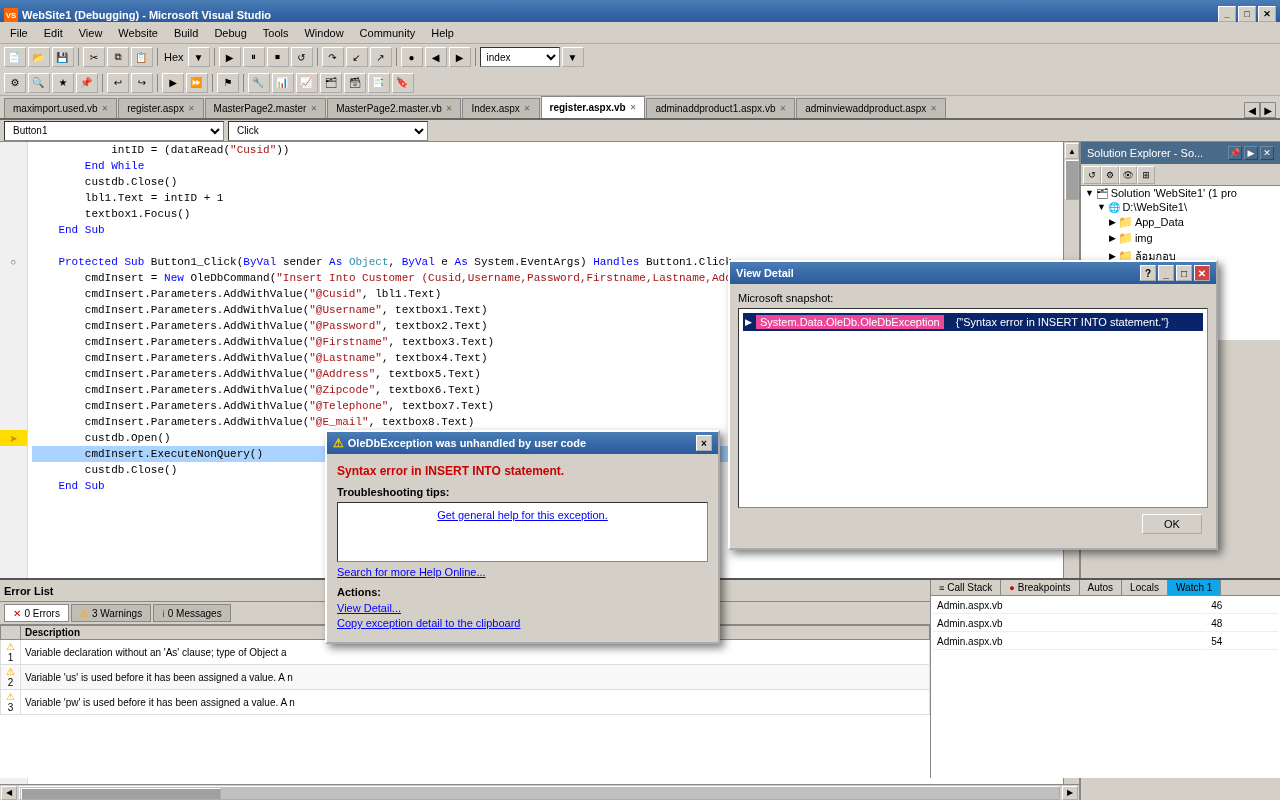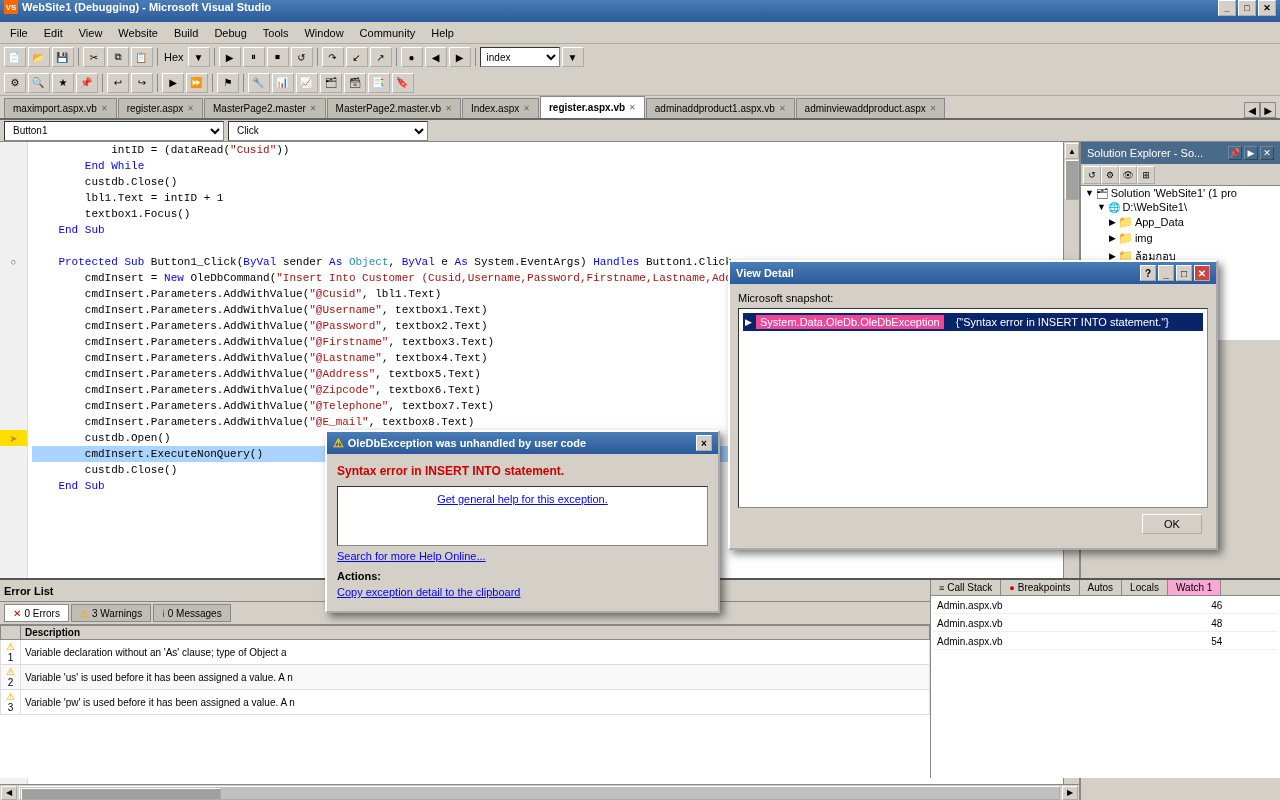--- a/index.html
+++ b/index.html
@@ -1,19 +1,19 @@
 <!DOCTYPE html>
 <html><head>
   <meta charset="utf-8">
   <style>
     * { margin: 0; padding: 0; box-sizing: border-box; }
     body { font-family: 'Segoe UI', Tahoma, sans-serif; font-size: 11px; background: #d4d0c8; width: 1280px; height: 800px; overflow: hidden; }
     
     
-    .title-bar { background: linear-gradient(to bottom, #4a7cb5, #2a5a9b); color: white; height: 22px; display: flex; align-items: flex-start; justify-content: space-between; padding: 0 4px; font-size: 11px; font-weight: bold; }
+    .title-bar { background: linear-gradient(to bottom, #4a7cb5, #2a5a9b); color: white; height: 22px; display: flex; align-items: flex-end; justify-content: space-between; padding: 0 4px; font-size: 11px; font-weight: bold; }
     .title-bar-left { display: flex; align-items: center; gap: 4px; }
     .title-icon { width: 14px; height: 14px; background: #ff6600; font-size: 8px; display: flex; align-items: center; justify-content: center; color: white; }
     .title-controls { display: flex; gap: 2px; }
     .title-btn { width: 18px; height: 16px; background: #d4d0c8; border: 1px outset #fff; font-size: 9px; display: flex; align-items: center; justify-content: center; cursor: pointer; color: #000; }
     
     
     .menu-bar { background: #d4d0c8; height: 22px; display: flex; align-items: center; padding: 0 2px; border-bottom: 1px solid #b0aaa0; }
     .menu-item { padding: 2px 8px; font-size: 11px; cursor: pointer; color: #000; }
     .toolbar-row { display: flex; align-items: center; padding: 2px 4px; gap: 2px; height: 26px; }
     .toolbar-btn { width: 22px; height: 20px; background: #d4d0c8; border: 1px outset #fff; display: flex; align-items: center; justify-content: center; cursor: pointer; font-size: 10px; }
@@ -40,21 +40,21 @@
     .tree-indent-2 { padding-left: 28px; }
     .panel-title-bar { background: #d4d0c8; height: 22px; display: flex; align-items: center; padding: 0 4px; border-bottom: 1px solid #888; font-weight: bold; font-size: 11px; }
     .error-tabs { display: flex; gap: 2px; padding: 2px 4px; background: #d4d0c8; border-bottom: 1px solid #888; }
     .error-tab { padding: 1px 8px; border: 1px solid #888; background: #c0bdb5; font-size: 10px; cursor: pointer; display: flex; align-items: center; gap: 3px; }
     .error-tab.active { background: white; }
     .error-table { width: 100%; border-collapse: collapse; font-size: 10px; }
     .error-table th { background: #d4d0c8; border: 1px solid #888; padding: 1px 4px; text-align: left; }
     .error-table td { border: 1px solid #ddd; padding: 1px 4px; }
     .error-table tr:nth-child(even) { background: #f8f8f8; }
     .stack-tab { padding: 2px 8px; font-size: 10px; border-right: 1px solid #888; cursor: pointer; display: flex; align-items: center; gap: 3px; }
-    .stack-tab.active { background: #f9a8d4; }
+    .stack-tab.active { background: #0ea5e9; }
     .stack-table { width: 100%; font-size: 10px; }
     .stack-table td { padding: 2px 4px; border-bottom: 1px solid #eee; }
     
     
     .status-bar { background: #4a6a8a; color: white; height: 22px; display: flex; align-items: center; padding: 0 8px; font-size: 11px; justify-content: space-between; }
     .status-left { display: flex; gap: 16px; }
     .status-right { display: flex; gap: 16px; }
     
     
     .exception-dialog { position: absolute; top: 60px; left: 320px; width: 395px; background: #d4d0c8; border: 2px outset #fff; box-shadow: 4px 4px 8px rgba(0,0,0,0.5); z-index: 100; }
@@ -166,21 +166,21 @@
     <div class="toolbar-btn">📊</div>
     <div class="toolbar-btn">📈</div>
     <div class="toolbar-btn">🗂</div>
     <div class="toolbar-btn">🗃</div>
     <div class="toolbar-btn">📑</div>
     <div class="toolbar-btn">🔖</div>
   </div>
 
   <div class="tab-bar">
     <div class="tab">
-      <span>maximport.aspx.vb</span>
+      <span>maximport.used.vb</span>
       <span class="tab-close">✕</span>
     </div>
     <div class="tab">
       <span>register.aspx</span>
       <span class="tab-close">✕</span>
     </div>
     <div class="tab">
       <span>MasterPage2.master</span>
       <span class="tab-close">✕</span>
     </div>
@@ -491,28 +491,30 @@
   <div class="exception-dialog" style="top:430px; left:325px;">
     <div class="dialog-title">
       <div style="display:flex; align-items:center; gap:4px;">
         <span style="color:#ffcc00; font-size:12px;">⚠</span>
         <span>OleDbException was unhandled by user code</span>
       </div>
       <div class="dialog-close-btn">×</div>
     </div>
     <div class="dialog-content">
       <div style="margin-bottom:8px; font-size:12px; font-weight:bold; color:#cc0000;">Syntax error in INSERT INTO statement.</div>
+      <div class="section-title">Troubleshooting tips:</div>
       <div class="help-box">
         <span class="help-link">Get general help for this exception.</span>
       </div>
       <div style="margin-top:4px;">
         <span class="help-link">Search for more Help Online...</span>
       </div>
       <div class="dialog-actions">
         <div class="section-title">Actions:</div>
+        <span class="action-link">View Detail...</span>
         <span class="action-link">Copy exception detail to the clipboard</span>
       </div>
     </div>
   </div>
 
   <div class="view-detail-dialog" style="top:260px; left:728px;">
     <div class="dialog-title">
       <span>View Detail</span>
       <div style="display:flex; gap:2px;">
         <div class="dialog-close-btn" style="background:#d4d0c8; color:#000;">?</div>

